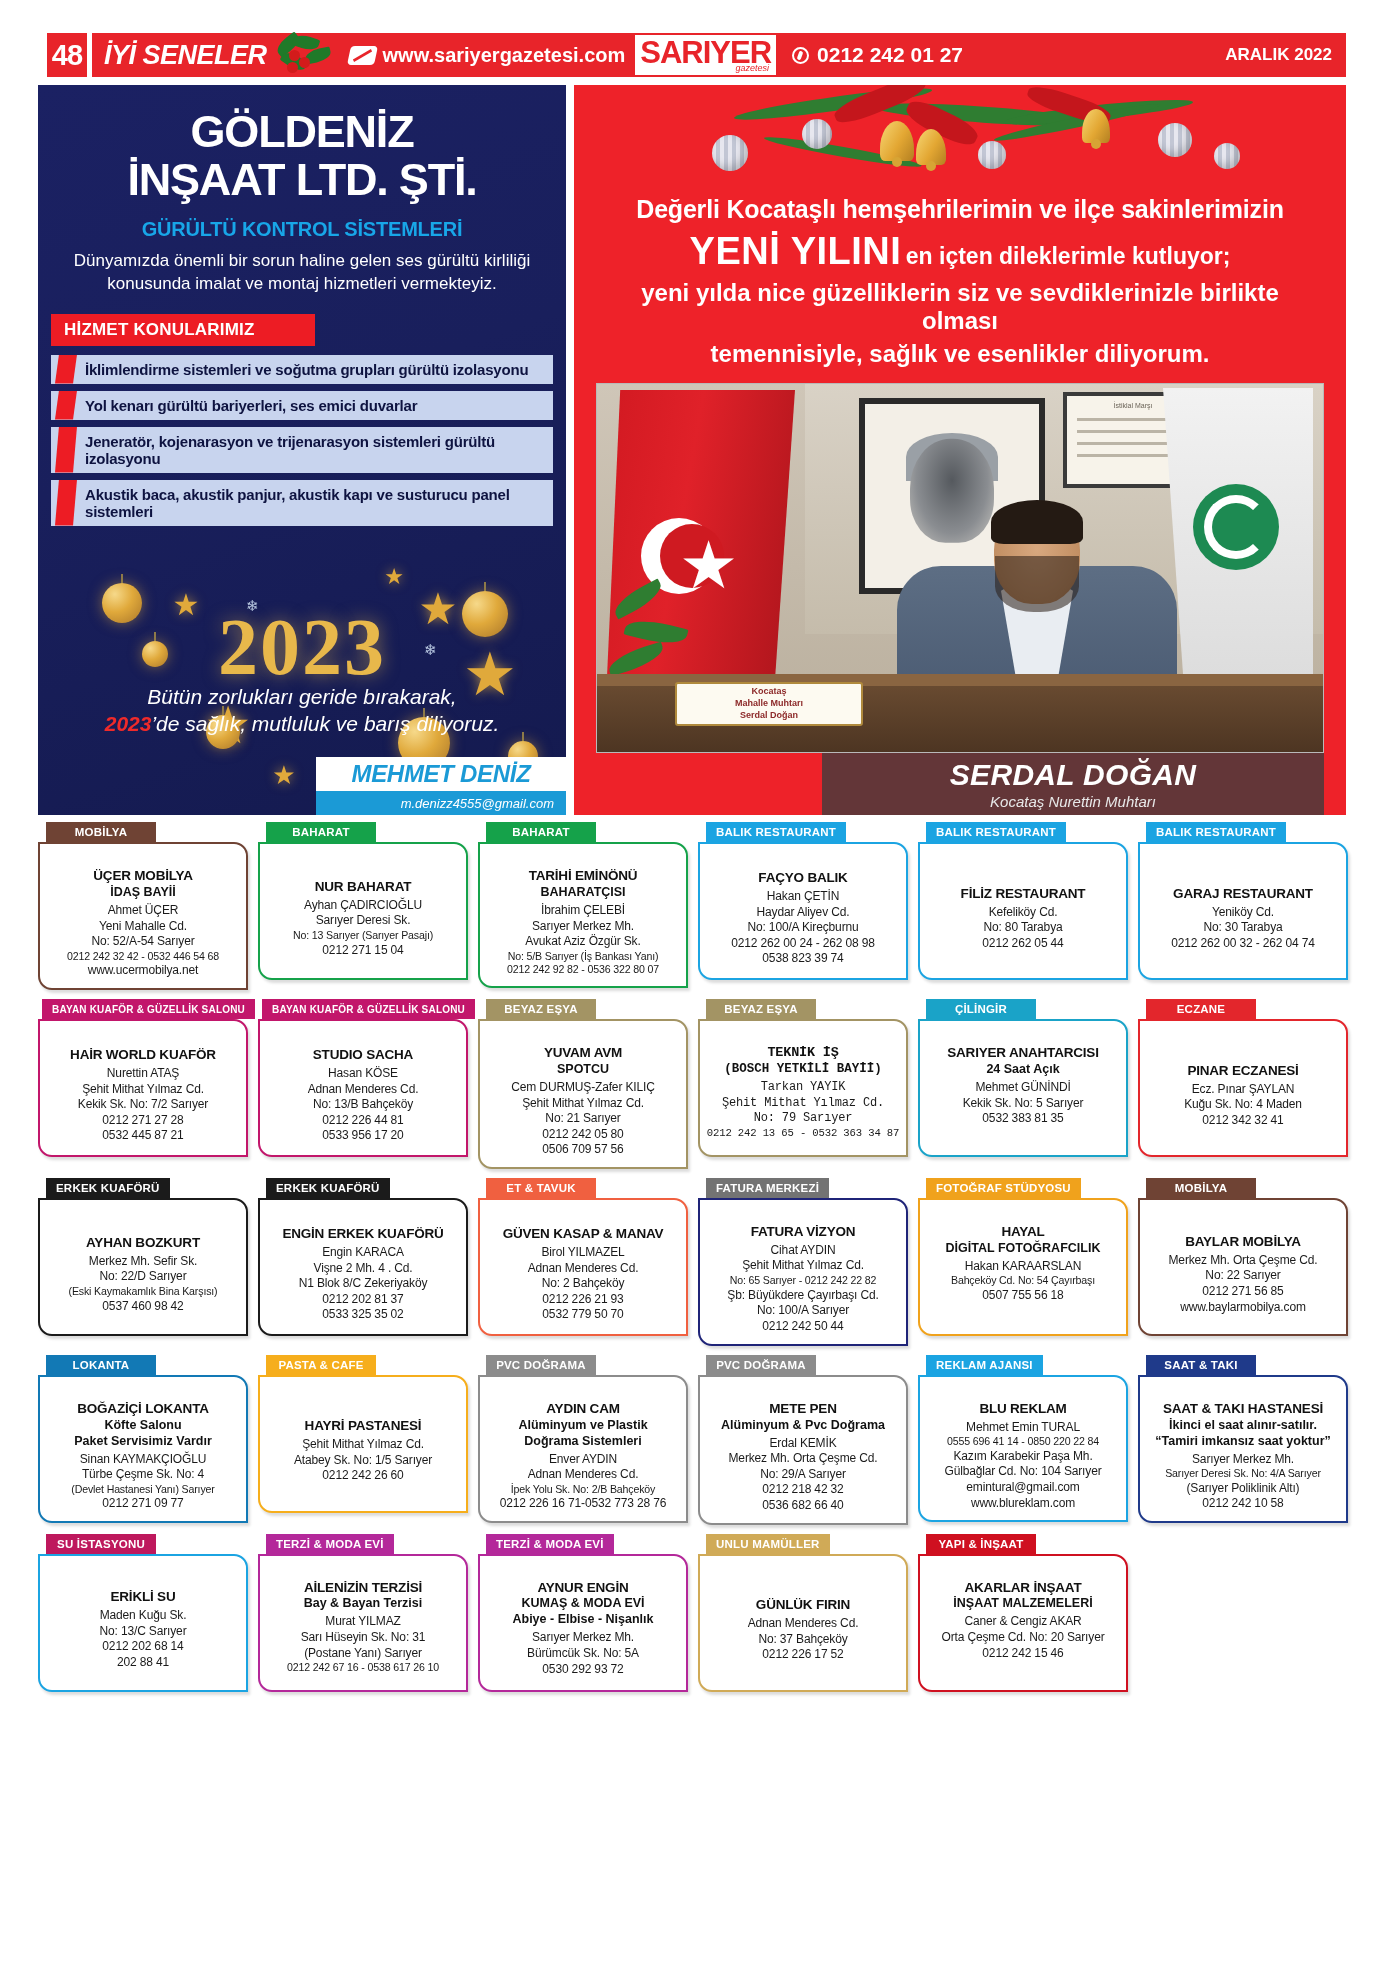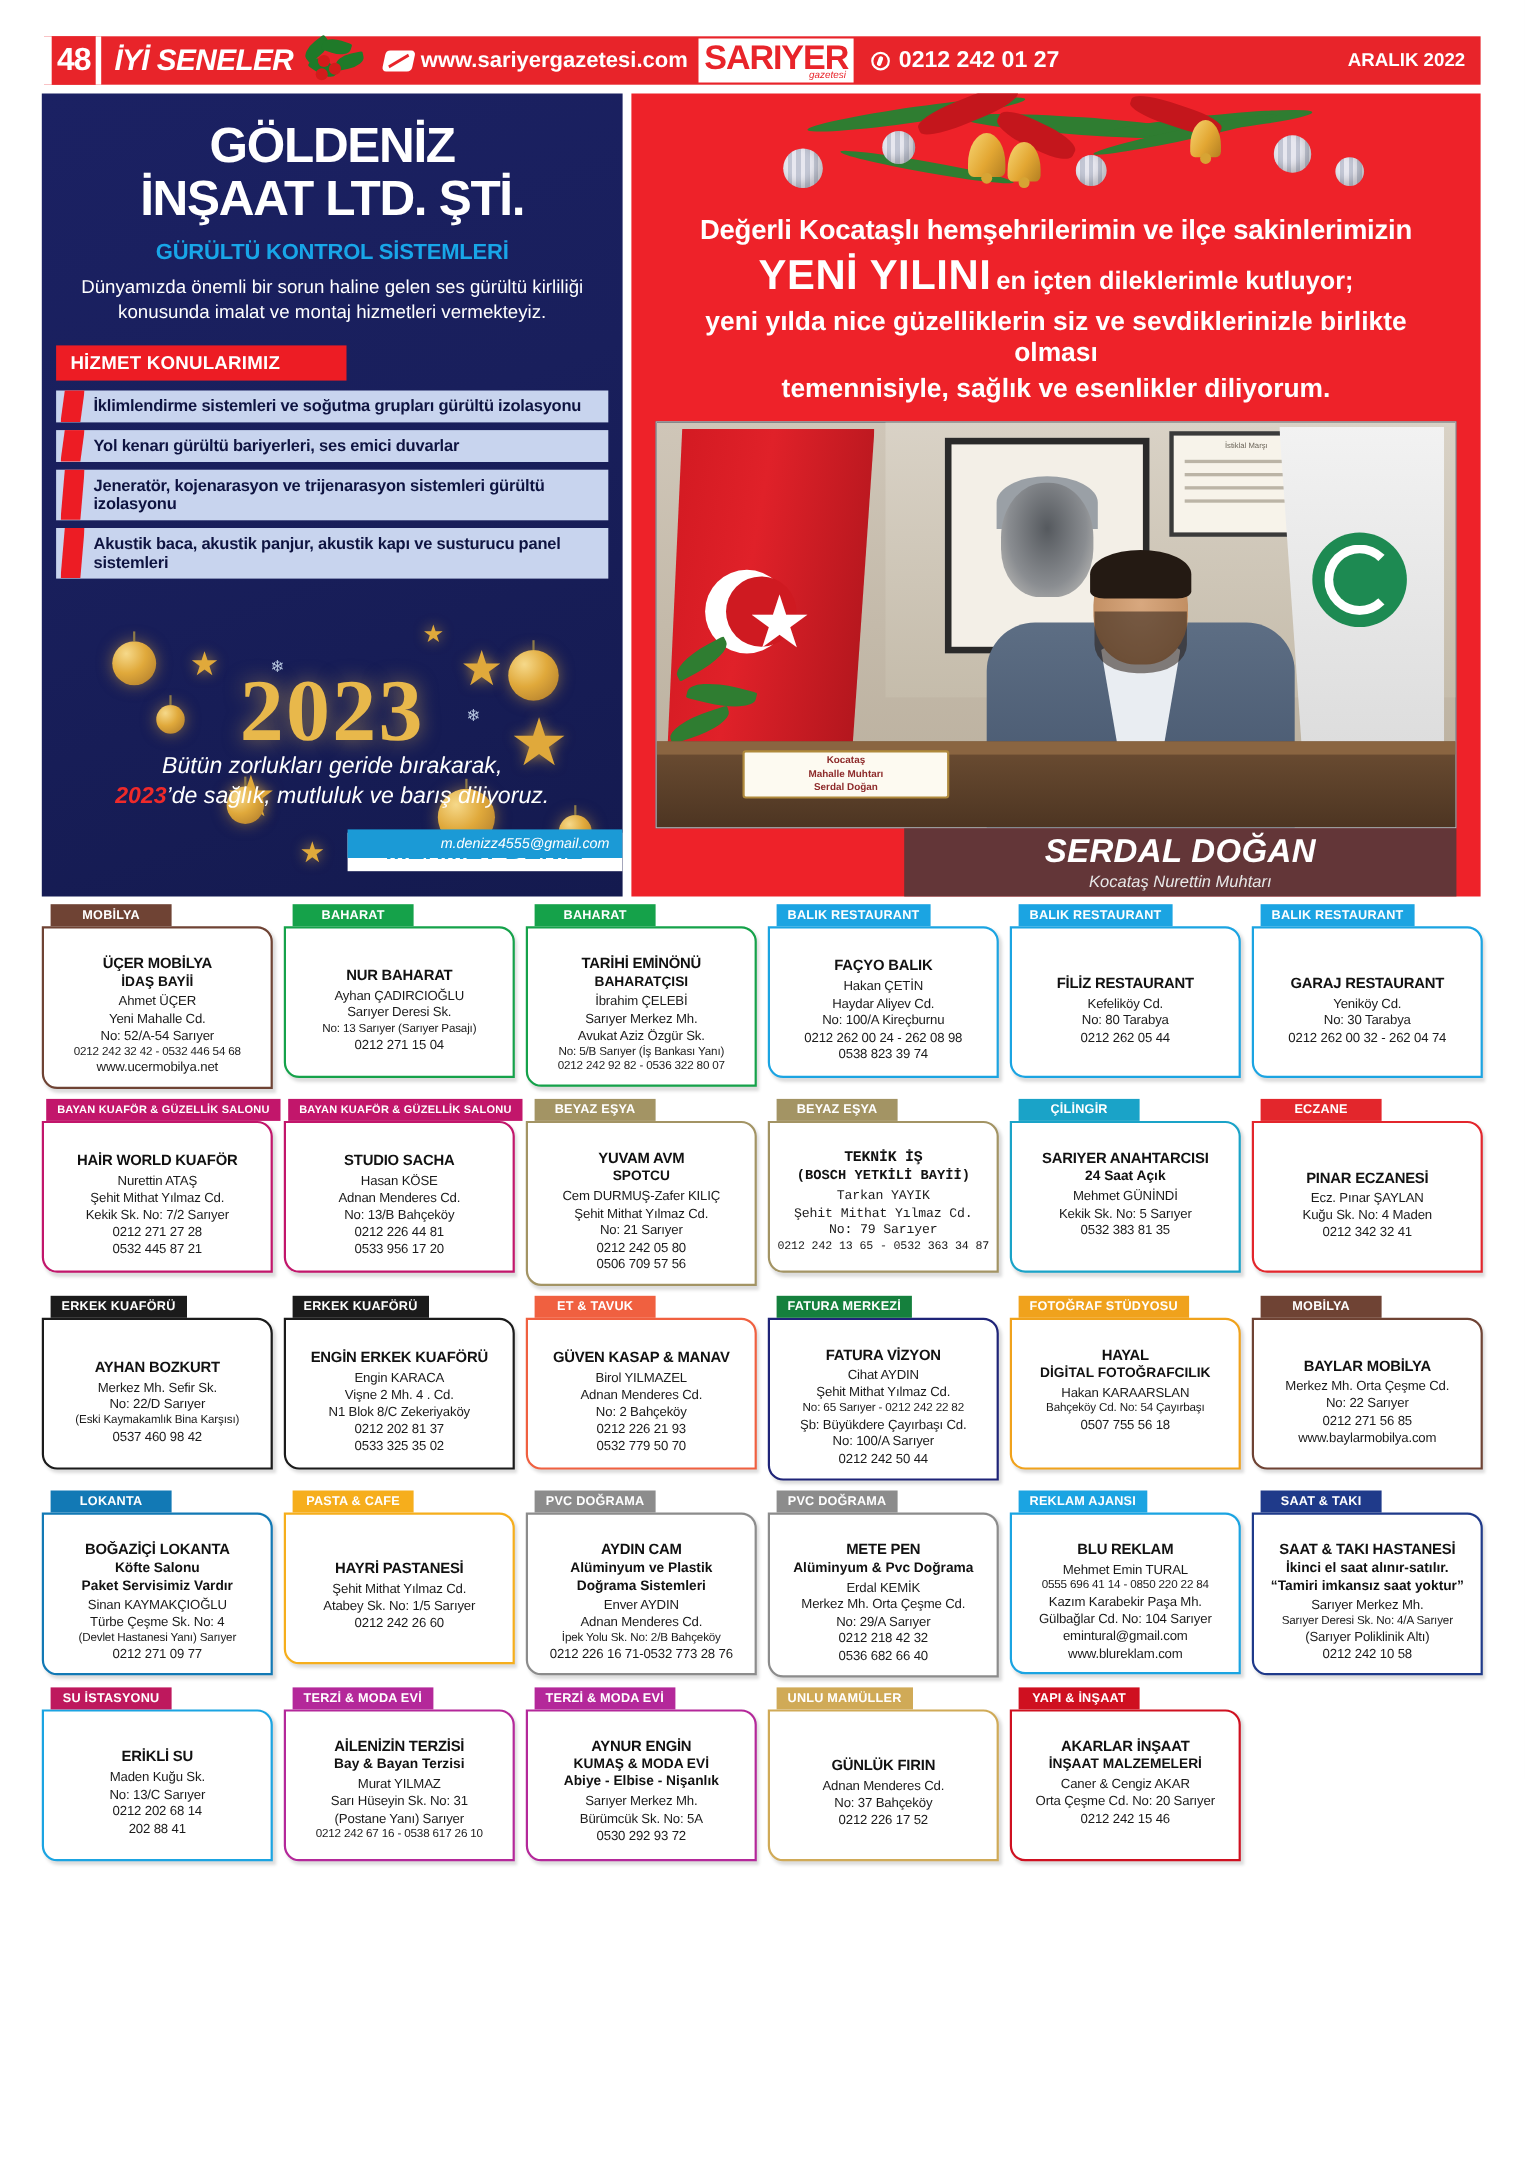--- a/index.html
+++ b/index.html
@@ -136,21 +136,21 @@
     position: absolute; left: 0; top: 598px; width: 528px; text-align: center;
     color: #fff; font-style: italic; font-size: 21px; line-height: 1.3; padding: 0 22px;
   }
   .blue-wish .y23 { color: #ef2a2a; font-weight: 700; }
   .deniz-name {
     position: absolute; right: 0; top: 672px; width: 250px; background: #fff;
     color: #1b9ad6; font-weight: 700; font-style: italic; font-size: 24px;
     text-align: center; padding: 3px 0 4px 0; letter-spacing: -0.3px;
   }
   .deniz-mail {
-    position: absolute; right: 0; top: 669px; width: 250px; background: #1b9ad6;
+    position: absolute; right: 0; top: 706px; width: 250px; background: #1b9ad6;
     color: #fff; font-size: 13px; font-style: italic; text-align: right;
     padding: 5px 12px 6px 0;
   }
 
   
   .ad-red {
     position: absolute; left: 574px; top: 85px; width: 772px; height: 730px;
     background: #ee2229; overflow: hidden;
   }
   .xmas-band { position: absolute; left: 0; top: 0; width: 772px; height: 105px; }
@@ -683,21 +683,21 @@
           <div class="card-lines">
             <div class="card-line">Birol YILMAZEL</div>
             <div class="card-line">Adnan Menderes Cd.</div>
             <div class="card-line">No: 2 Bahçeköy</div>
             <div class="card-line">0212 226 21 93</div>
             <div class="card-line">0532 779 50 70</div>
           </div>
         </div>
       </div>
       <div class="card center">
-        <div class="card-tag" style="background: #15803d;">FATURA MERKEZİ</div>
+        <div class="card-tag" style="background: #737373;">FATURA MERKEZİ</div>
         <div class="card-box" style="border-color: rgb(31, 36, 120);">
           <div class="card-title">FATURA VİZYON</div>
           <div class="card-lines">
             <div class="card-line">Cihat AYDIN</div>
             <div class="card-line">Şehit Mithat Yılmaz Cd.</div>
             <div class="card-line" style="font-size: 10.6px;">No: 65 Sarıyer - 0212 242 22 82</div>
             <div class="card-line">Şb: Büyükdere Çayırbaşı Cd.</div>
             <div class="card-line">No: 100/A Sarıyer</div>
             <div class="card-line">0212 242 50 44</div>
           </div>

